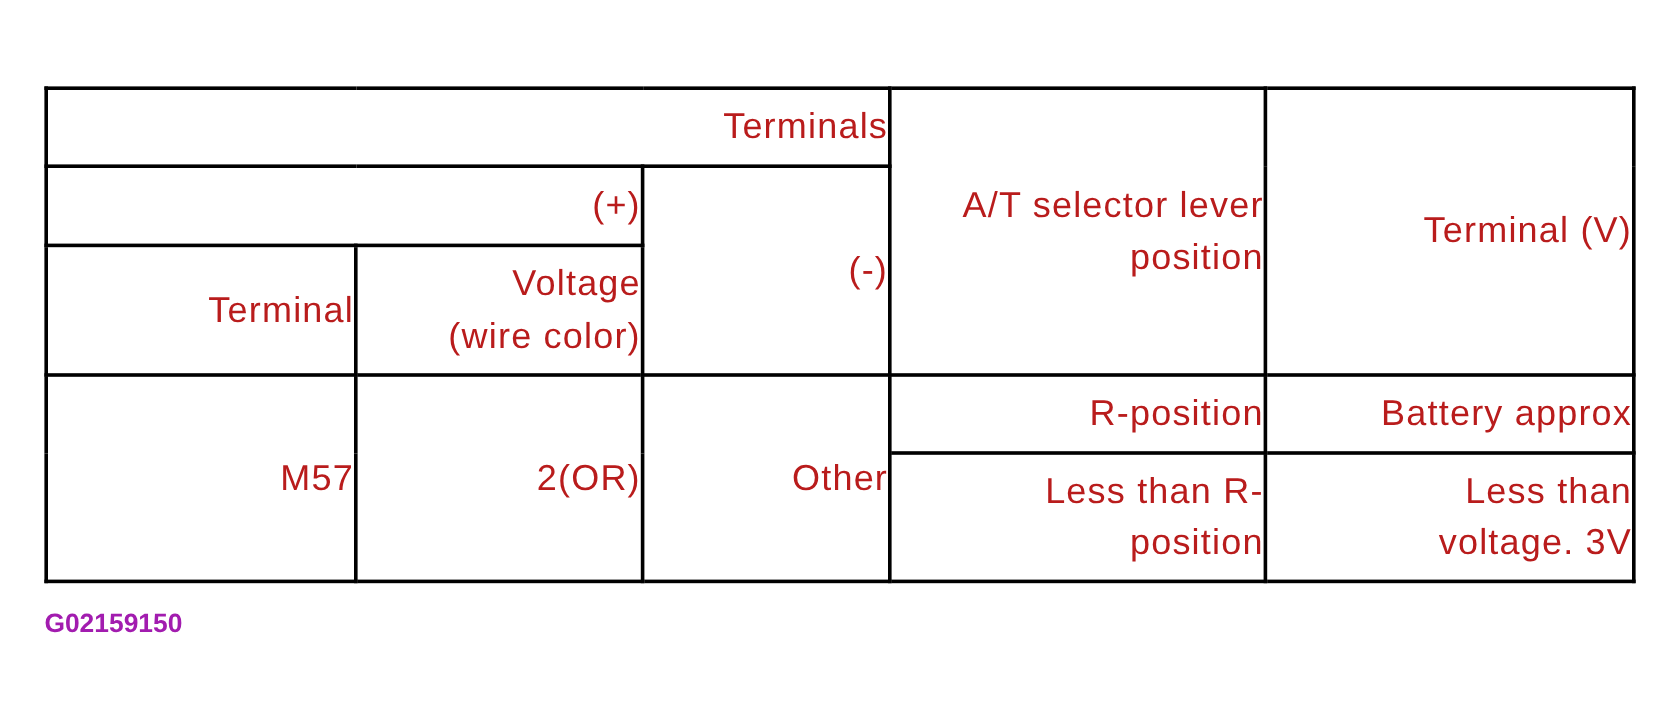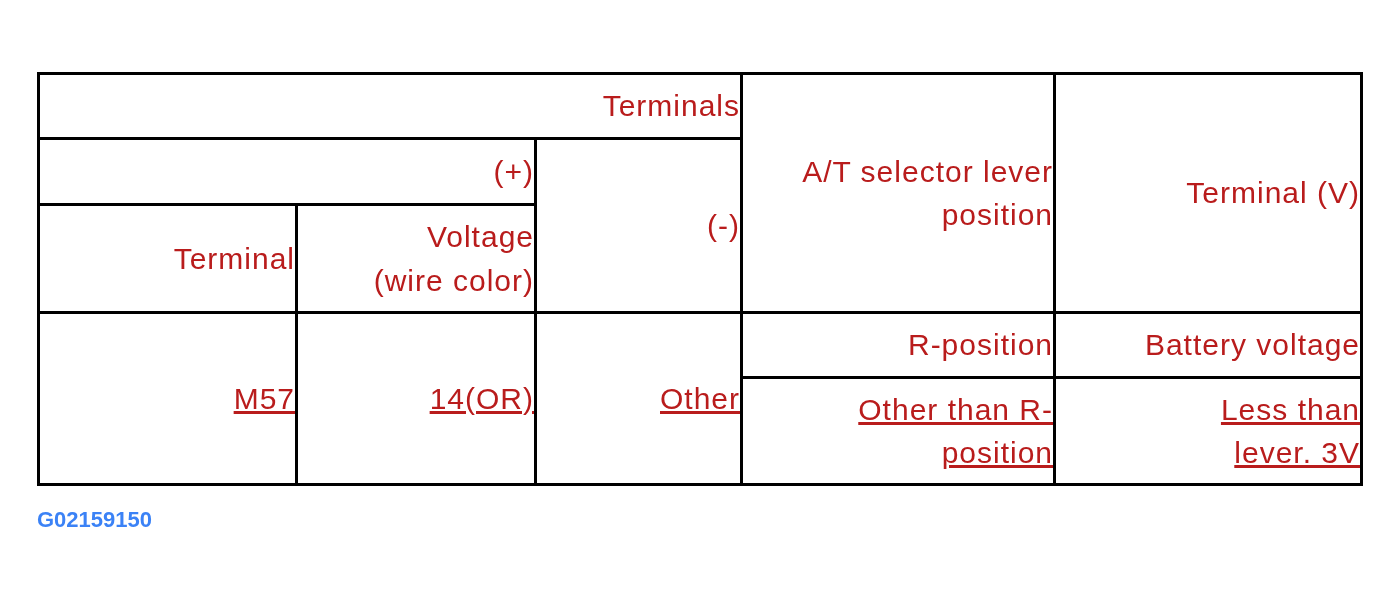--- a/index.html
+++ b/index.html
@@ -33,32 +33,32 @@
     line-height: 1.45;
     letter-spacing: 1px;
     white-space: pre-line;
     color: #b91c1c;
     overflow: hidden;
     margin-left: 16px;
   }
   
   td.bt4 { border-top-width: 4px; }
   td.bb4 { border-bottom-width: 4px; }
-  td.bb5 { border-bottom-width: 5px; text-decoration: underline; }
+  td.bb5 { border-bottom-width: 5px; }
   
   td.el { border-left: 0; }
   td.er { border-right: 0; }
   .figure-code {
     position: absolute;
     left: 37px;
     top: 507px;
     font-size: 22px;
     font-weight: bold;
     letter-spacing: 0;
-    color: #3b82f6;
+    color: #a21caf;
     white-space: nowrap;
   }
 </style>
 </head>
 <body>
 
 <div class="canvas">
 
   <table class="spec">
     <colgroup>
@@ -79,29 +79,29 @@
         <td colspan="2" class="el">(+)</td>
         <td rowspan="2">(-)</td>
       </tr>
       <tr style="height:108px">
         <td class="el">Terminal</td>
         <td>Voltage
 (wire color)</td>
       </tr>
       <tr style="height:65px">
         <td rowspan="2" class="el bt4 bb5">M57</td>
-        <td rowspan="2" class="bt4 bb5">14(OR)</td>
+        <td rowspan="2" class="bt4 bb5">2(OR)</td>
         <td rowspan="2" class="bt4 bb5">Other</td>
         <td class="bt4">R-position</td>
-        <td class="er bt4">Battery voltage</td>
+        <td class="er bt4">Battery approx</td>
       </tr>
       <tr style="height:107px">
-        <td class="bb5">Other than R-
+        <td class="bb5">Less than R-
 position</td>
         <td class="er bb5">Less than
-lever. 3V</td>
+voltage. 3V</td>
       </tr>
     </tbody>
   </table>
 
   <div class="figure-code">G02159150</div>
 
 </div>
 
 </body></html>

